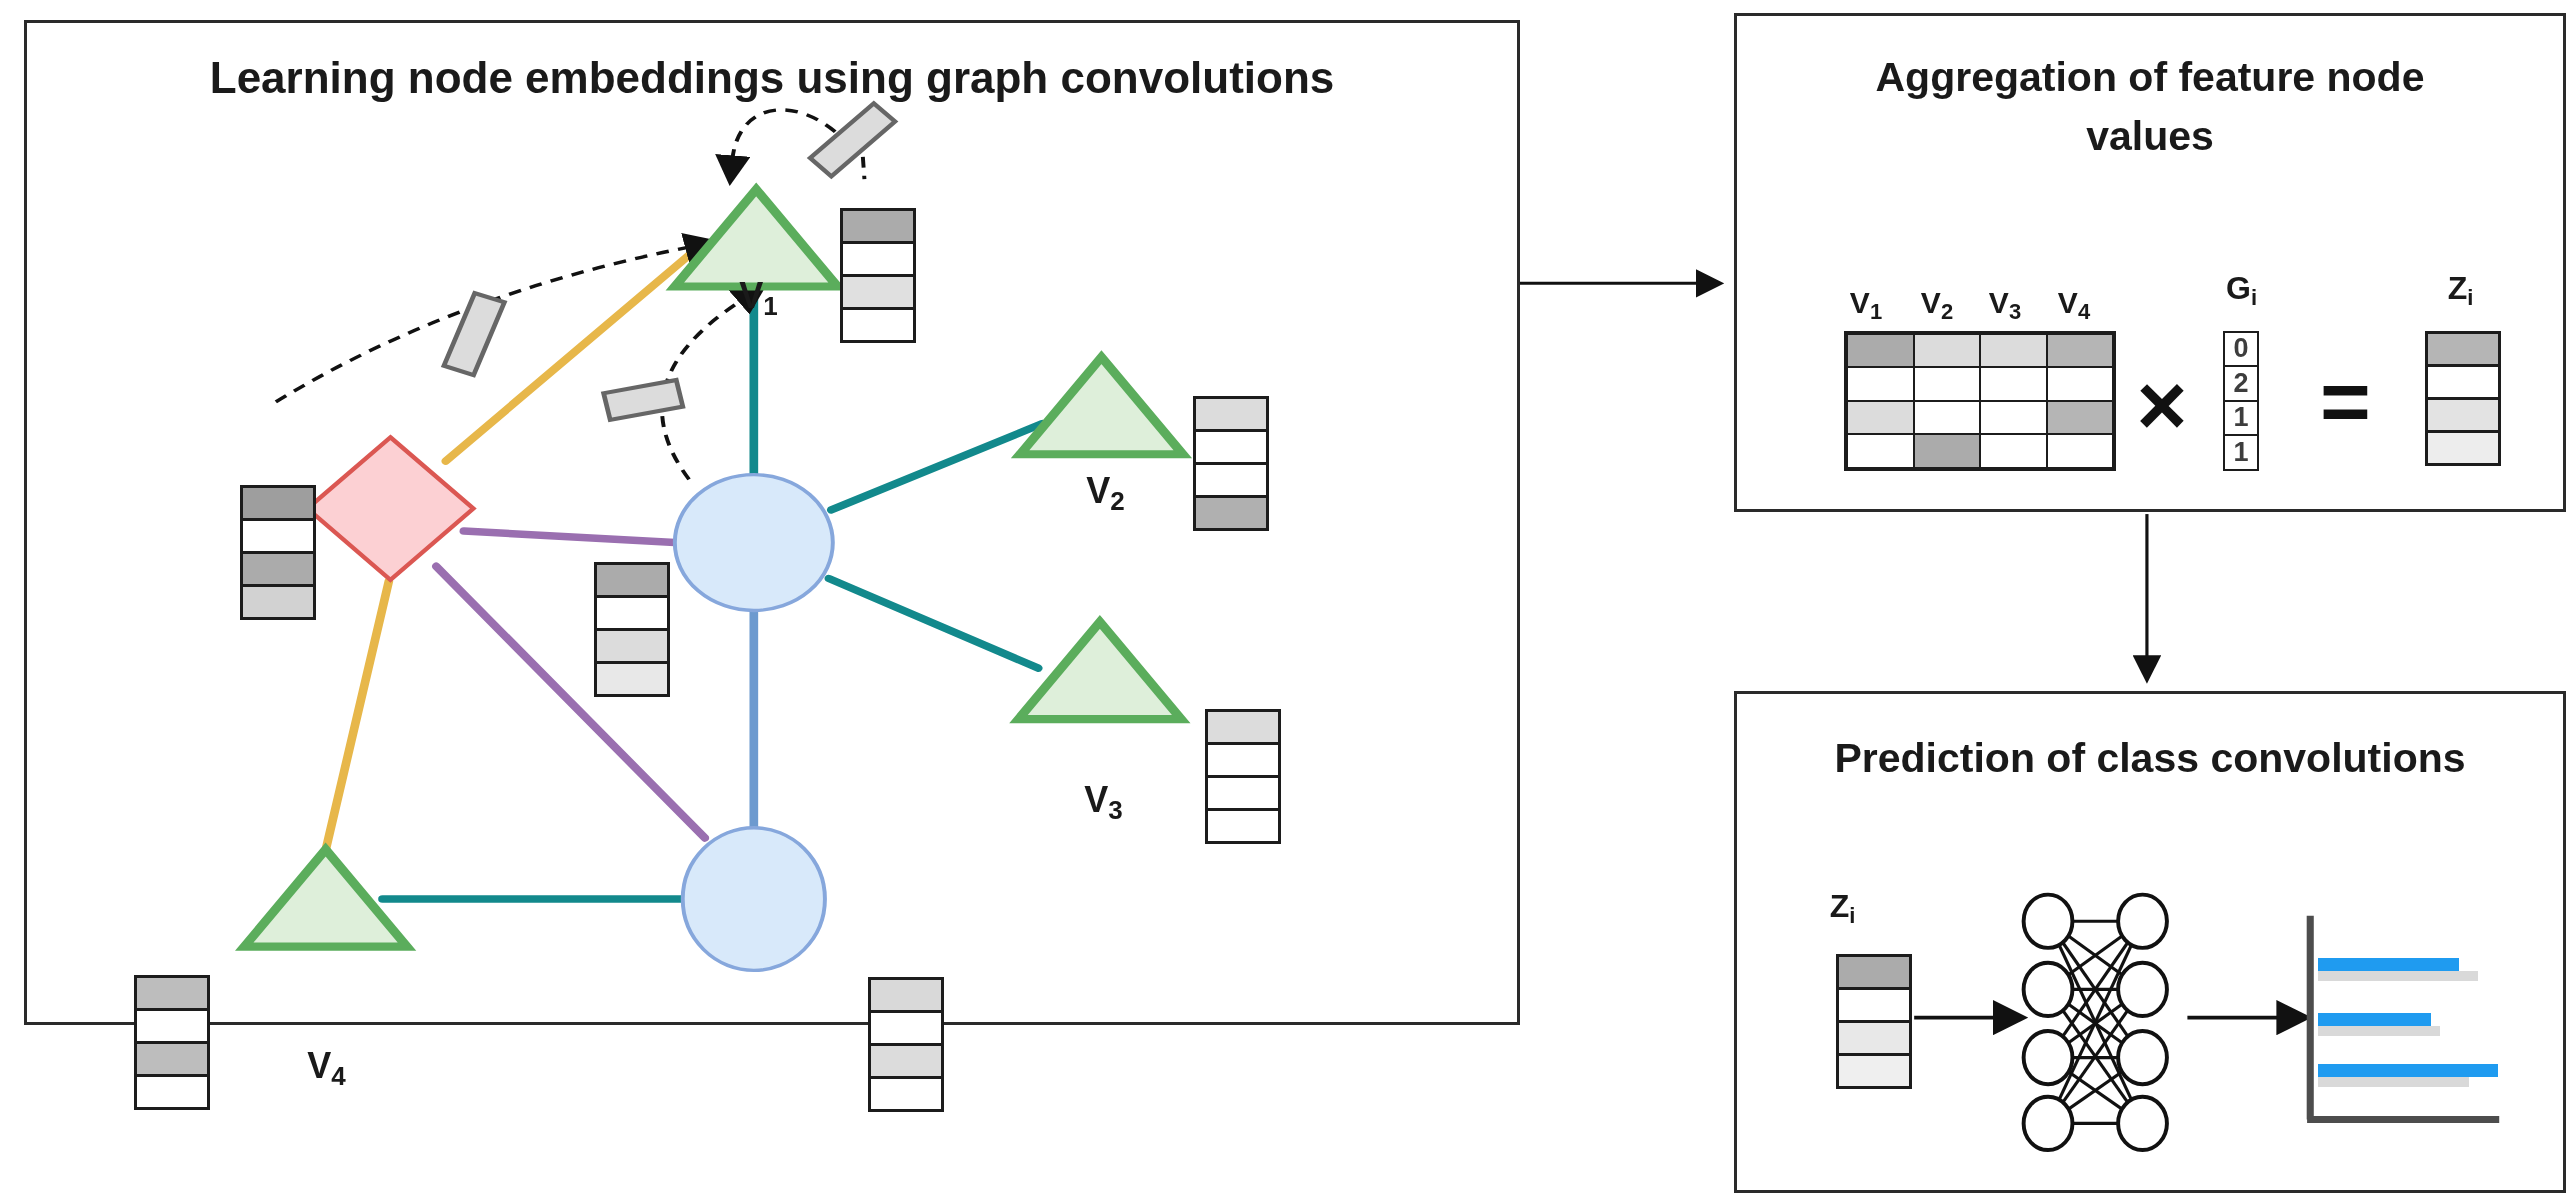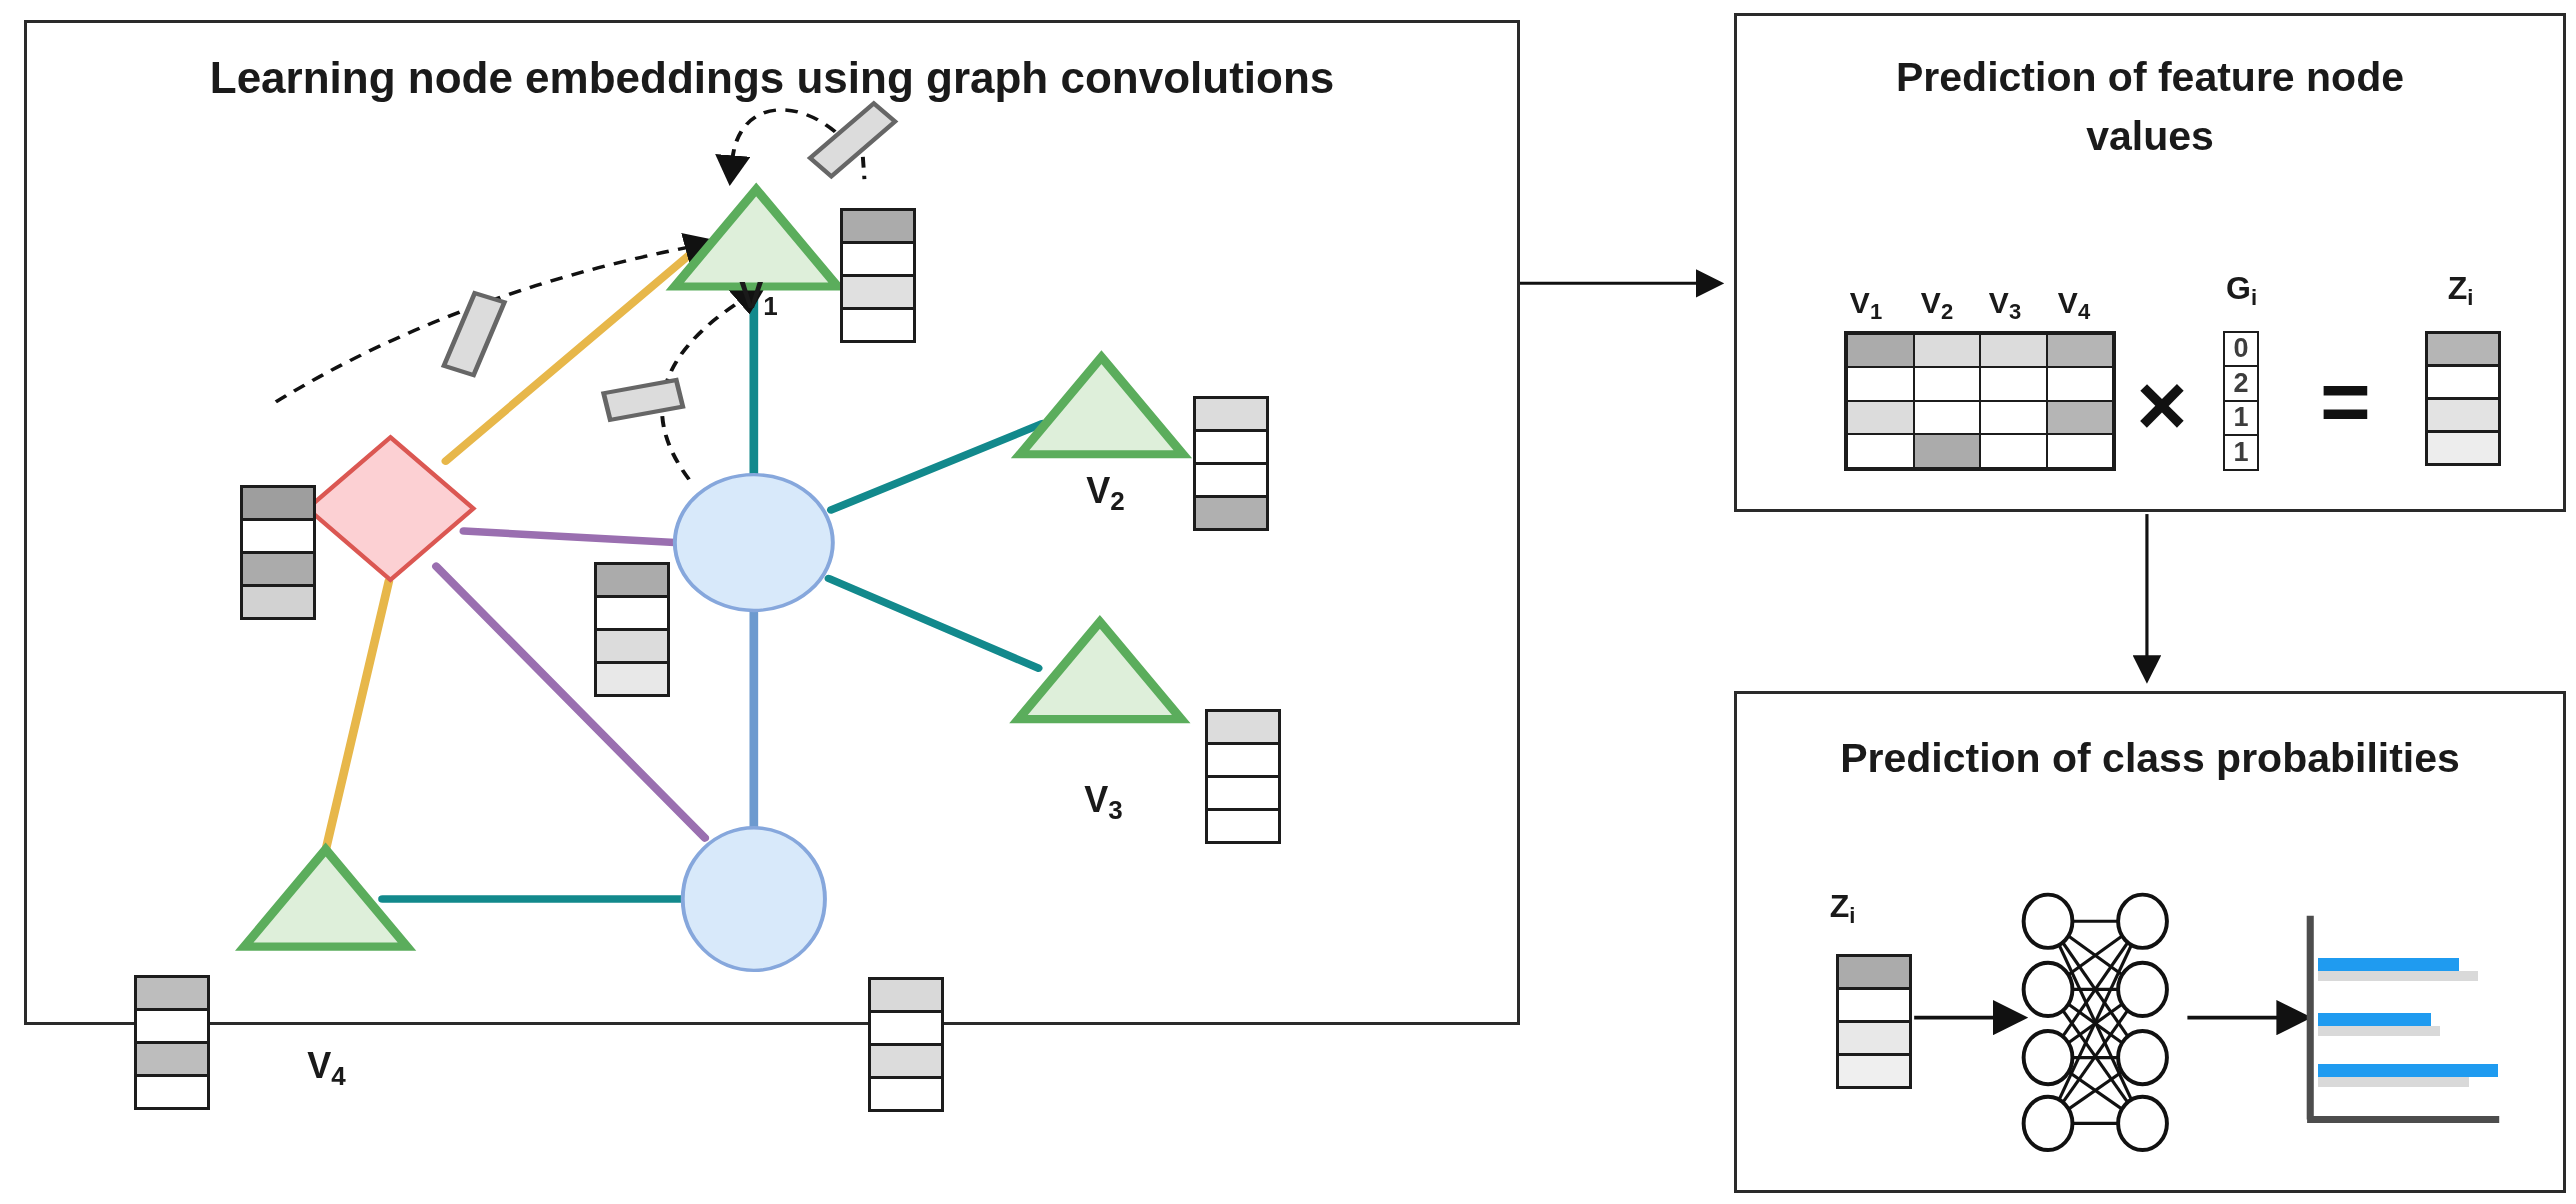--- a/index.html
+++ b/index.html
@@ -151,21 +151,21 @@
     <div class="vec" style="left:841px;top:954px;">
         <div class="vcell" style="background: rgb(217, 217, 217);"></div>
         <div class="vcell" style="background: rgb(255, 255, 255);"></div>
         <div class="vcell" style="background: rgb(220, 220, 220);"></div>
         <div class="vcell" style="background: rgb(255, 255, 255);"></div>
       </div>
   </section>
 
   <section class="panel" id="panel-agg">
     <div class="ptitle agg-title">
-      <div>Prediction of feature node</div>
+      <div>Aggregation of feature node</div>
       <div>values</div>
     </div>
 
     <div class="collabel" style="left:94px;top:270px;">
       <span>V</span><span class="sub">1</span>
     </div>
     <div class="collabel" style="left:165px;top:270px;">
       <span>V</span><span class="sub">2</span>
     </div>
     <div class="collabel" style="left:233px;top:270px;">
@@ -213,21 +213,21 @@
     </div>
     <div class="vec" style="left:688px;top:315px;">
         <div class="vcell" style="background: rgb(181, 181, 181);"></div>
         <div class="vcell" style="background: rgb(255, 255, 255);"></div>
         <div class="vcell" style="background: rgb(227, 227, 227);"></div>
         <div class="vcell" style="background: rgb(237, 237, 237);"></div>
       </div>
   </section>
 
   <section class="panel" id="panel-pred">
-    <div class="ptitle" id="pred-title">Prediction of class probabilities</div>
+    <div class="ptitle" id="pred-title">Prediction of class convolutions</div>
 
     <div class="veclabel" style="left:70px;top:194px;">
       <span>Z</span><span class="sub">i</span>
     </div>
     <div class="vec" style="left:99px;top:260px;">
         <div class="vcell" style="background: rgb(171, 171, 171);"></div>
         <div class="vcell" style="background: rgb(255, 255, 255);"></div>
         <div class="vcell" style="background: rgb(232, 232, 232);"></div>
         <div class="vcell" style="background: rgb(239, 239, 239);"></div>
       </div>

